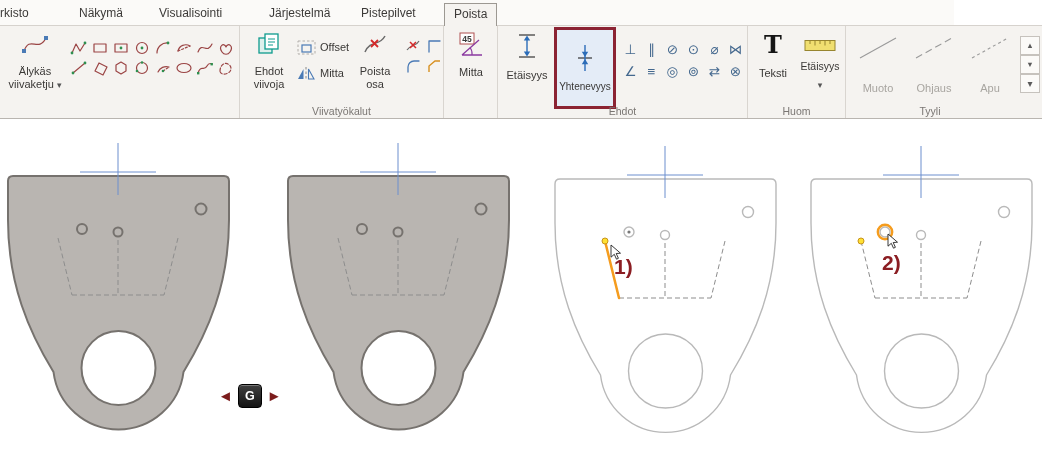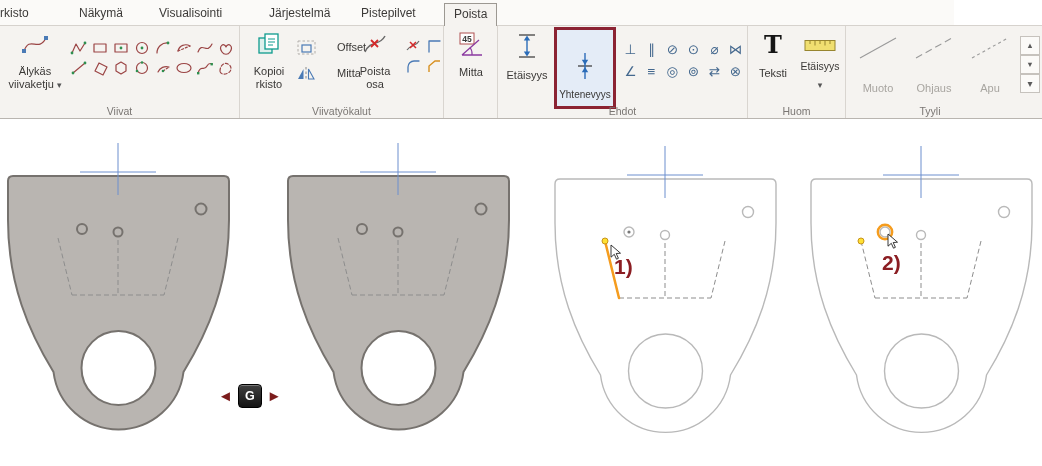--- a/index.html
+++ b/index.html
@@ -10,28 +10,28 @@
 .menubar{position:absolute;top:0;left:0;width:954px;height:25px;background:#fbfaf8;z-index:2}
 .tab{position:absolute;top:3px;height:23px;line-height:21px;font-size:12px;color:#3c3a38;padding:0 9px;white-space:nowrap;cursor:default}
 .tab.active{background:#f5f3f0;border:1px solid #9c9892;border-bottom:none;z-index:3}
 
 
 .ribbon{position:absolute;top:25px;left:0;width:1042px;height:94px;background:#f5f3f0;border-top:1px solid #d6d2cd;border-bottom:1px solid #b9b5b0;z-index:1}
 .group{position:absolute;top:0;height:92px;border-right:1px solid #d9d5d0}
 .group-label{position:absolute;bottom:1px;left:0;right:0;text-align:center;font-size:10.5px;color:#7a7673}
 .bigbtn{position:absolute;top:5px;height:74px;display:flex;flex-direction:column;align-items:center;justify-content:flex-start;gap:8px;font-size:11px;color:#3a3836;text-align:center;cursor:default}
 .bigbtn .blabel{line-height:1.15}
-.hbtn{position:absolute;display:flex;align-items:center;gap:21px;font-size:11px;color:#3a3836;height:22px;cursor:default}
+.hbtn{position:absolute;display:flex;align-items:center;gap:4px;font-size:11px;color:#3a3836;height:22px;cursor:default}
 .igrid{position:absolute;display:flex;flex-wrap:wrap}
 .icell{width:21px;height:20px;display:flex;align-items:center;justify-content:center}
 .ccell{width:21px;height:22px;display:flex;align-items:center;justify-content:center;font-size:13.5px;color:#44688e}
 .mi{stroke:#9b4545;fill:none;stroke-width:1.2;stroke-linecap:round;stroke-linejoin:round}
 .bl{stroke:#4a7ab5;fill:none;stroke-width:1.3;stroke-linecap:round;stroke-linejoin:round}
 .gd{fill:#2f8f4f}
-.hl{top:1px;height:82px;border:3px solid #8b2333;background:#e4ecf7;padding-top:21px}
+.hl{top:1px;height:82px;border:3px solid #8b2333;background:#e4ecf7;padding-top:13px}
 .ticon{font-family:"DejaVu Serif",serif;font-size:24px;font-weight:bold;color:#151515;line-height:28px}
 .stylebtn{position:absolute;top:8px;width:52px;height:62px;display:flex;flex-direction:column;align-items:center;gap:20px;font-size:11px;color:#a8a5a0}
 .scrollbtn{position:absolute;left:174px;width:20px;height:19px;border:1px solid #c6c2bd;background:#fbfaf8;display:flex;align-items:center;justify-content:center;font-size:7.5px;color:#5a5a5a}
 .dd{font-size:9px;color:#555}
 
 
 .canvas{position:absolute;top:119px;left:0}
 .steplabel{position:absolute;font-size:21px;font-weight:bold;color:#8b1d22;z-index:5}
 .gkeyrow{position:absolute;left:218px;top:384px;display:flex;align-items:center;gap:5px;z-index:5}
 .garrow{font-size:15px;color:#7b1c1c;line-height:24px}
@@ -149,31 +149,30 @@
             <rect class="gd" x="1" y="13" width="2.4" height="2.4"></rect>
             <rect class="gd" x="14.5" y="4" width="2.4" height="2.4"></rect>
           </svg>
         </div>
       <div class="icell">
           <svg width="18" height="18">
             <path class="mi" d="M3,12 C3,6 8,3 11,5 C15,7 15,12 11,14 C7,16 3,15 3,12 Z" stroke-dasharray="3,2"></path>
           </svg>
         </div>
     </div>
-    <div class="group-label">Viivat</div>
   </div>
 
   <div class="group" style="left:240px;width:204px">
     <div class="bigbtn" style="left:4px;width:50px">
       <svg width="26" height="26">
         <rect x="3" y="7" width="13" height="15" fill="#dff0ec" stroke="#0f9b8e" stroke-width="1.3"></rect>
         <rect x="9" y="3" width="13" height="15" fill="#ffffff" stroke="#0f9b8e" stroke-width="1.3"></rect>
         <path d="M12,8 L19,8 M12,11 L19,11 M12,14 L17,14" stroke="#0f9b8e" stroke-width="1" fill="none"></path>
       </svg>
-      <div class="blabel">Kopioi rkisto</div>
+      <div class="blabel">Ehdot viivoja</div>
     </div>
     <div class="hbtn" style="left:56px;top:10px;width:72px">
       <svg width="20" height="15">
         <rect x="6" y="5" width="9" height="7" fill="none" stroke="#4a7ab5" stroke-width="1.2"></rect>
         <rect x="2" y="1" width="17" height="13" fill="none" stroke="#b0aca8" stroke-width="1" stroke-dasharray="2.5,2"></rect>
       </svg>
       <span>Offset</span>
     </div>
     <div class="hbtn" style="left:56px;top:36px;width:72px">
       <svg width="20" height="15">

